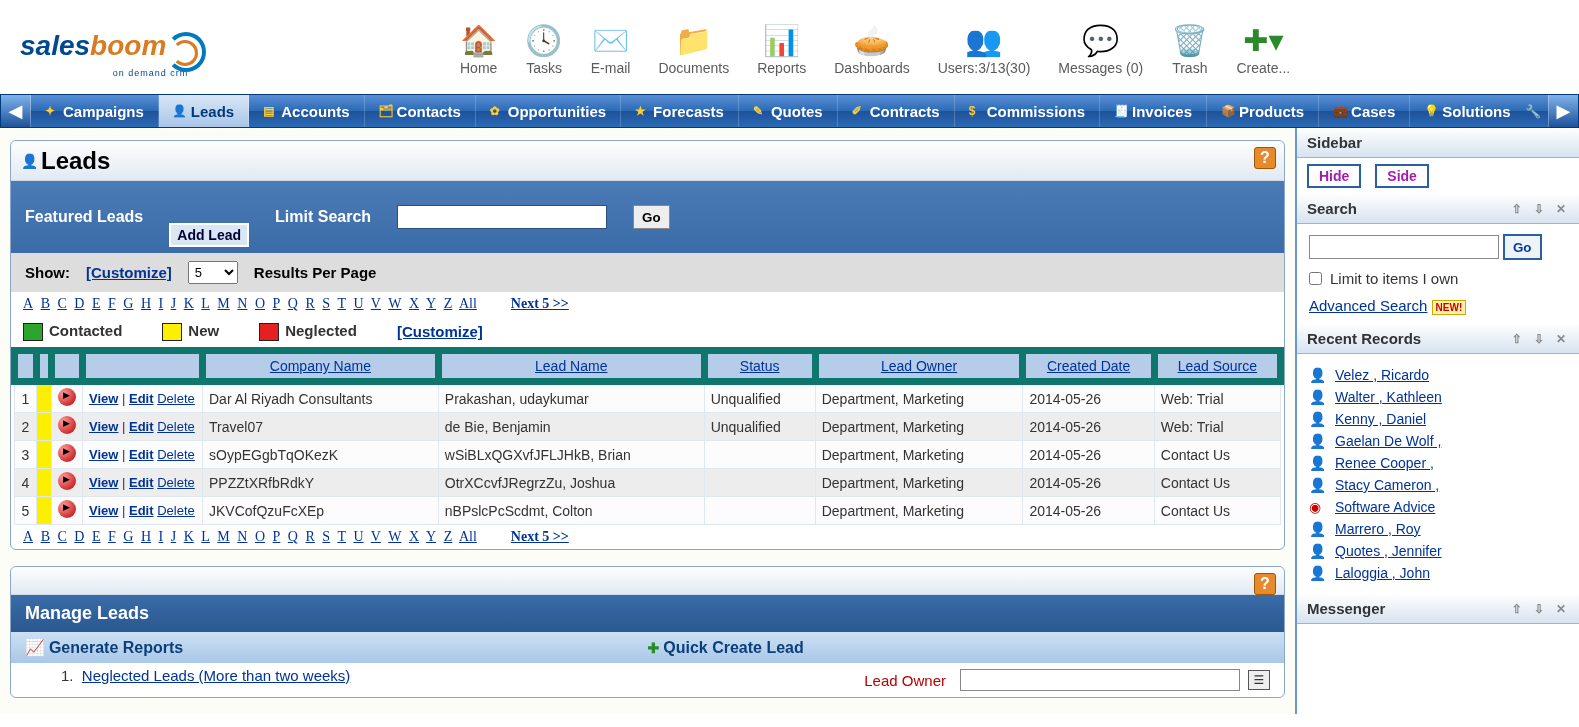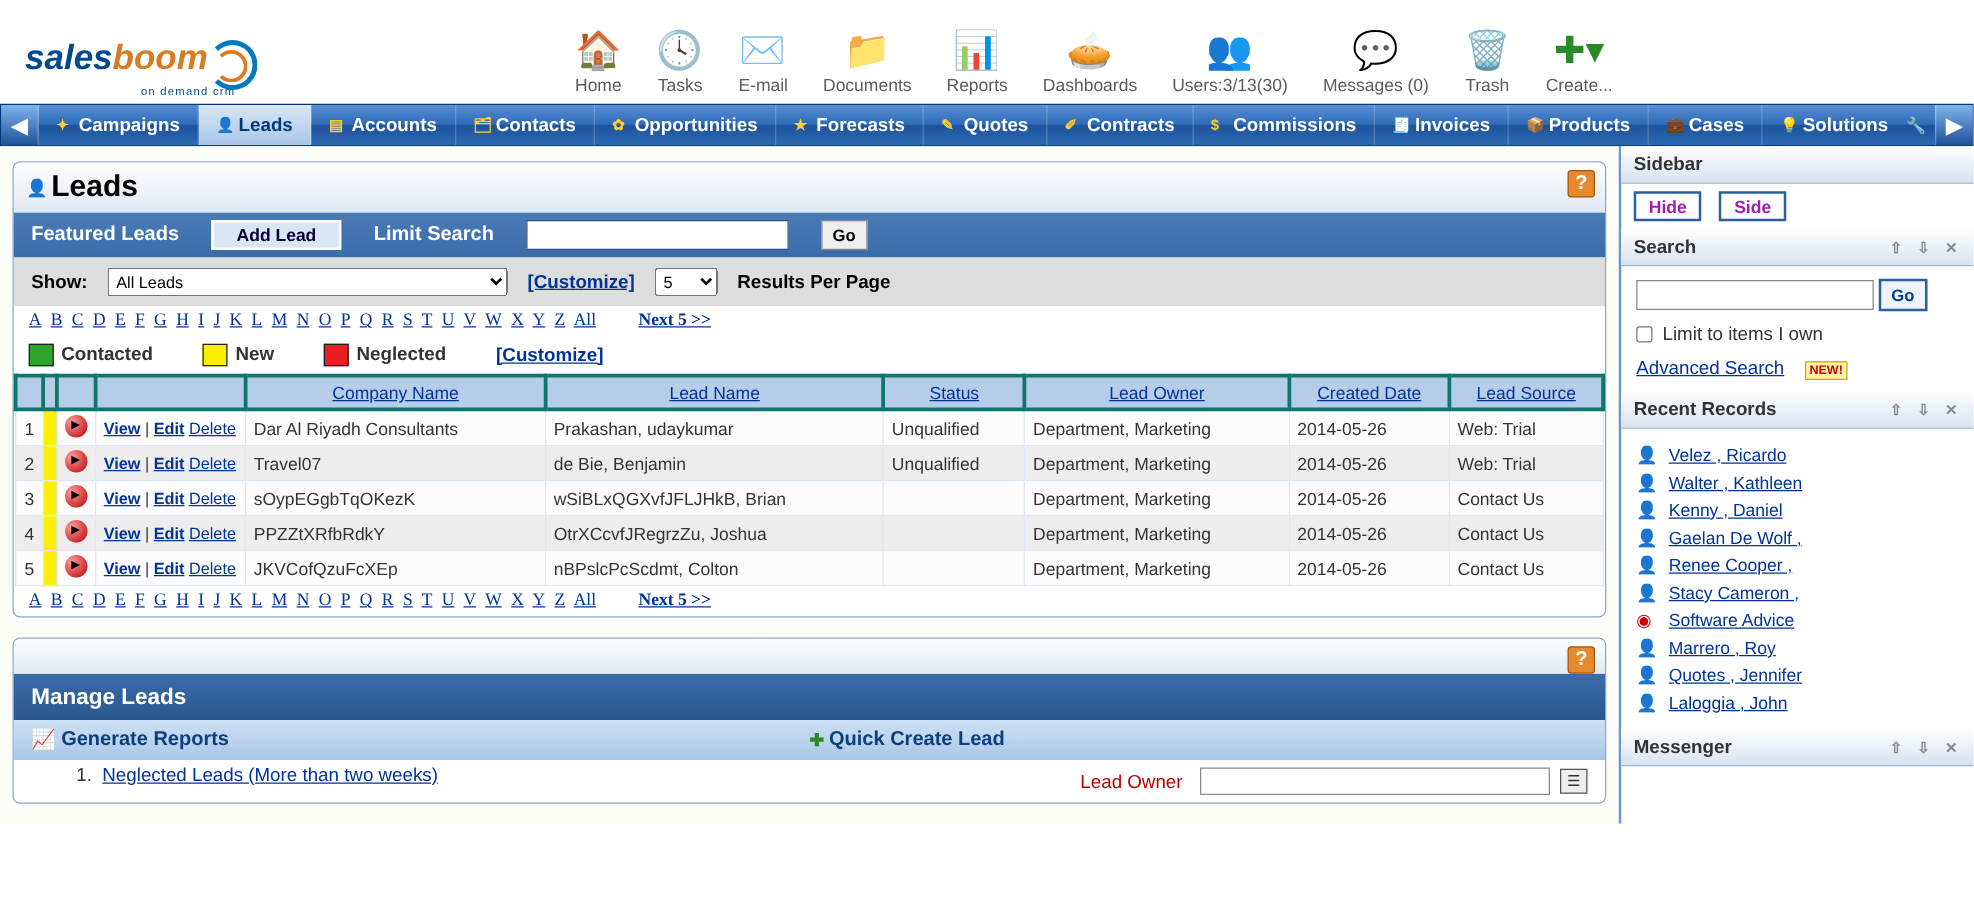--- a/index.html
+++ b/index.html
@@ -1,20 +1,20 @@
 <!DOCTYPE html>
 <html><head>
 <meta charset="utf-8">
 <style>
 * { margin:0; padding:0; box-sizing:border-box; }
 body { font-family: Arial, Helvetica, sans-serif; font-size:13px; color:#333; background:#fff; width:1579px; }
 a { color:#003399; text-decoration:underline; cursor:pointer; }
 
 
-.top-strip { height:83px; position:relative; }
+.top-strip { height:94px; position:relative; }
 .logo { position:absolute; left:20px; top:30px; }
 .logo-text { font-size:28px; font-weight:bold; font-style:italic; }
 .logo-sales { color:#004990; }
 .logo-boom { color:#d97b20; }
 .logo-sub { font-size:9px; color:#004990; letter-spacing:1px; display:block; text-align:right; margin-top:-4px; margin-right:18px;}
 .logo-swirl { display:inline-block; width:40px; height:40px; vertical-align:middle; position:relative; }
 .logo-swirl::before { content:""; position:absolute; width:32px; height:32px; border:4px solid #0079c1; border-left-color:transparent; border-radius:50%; }
 .logo-swirl::after { content:""; position:absolute; width:20px; height:20px; border:3px solid #d97b20; border-left-color:transparent; border-radius:50%; top:8px; left:6px;}
 .top-icons { position:absolute; left:460px; top:20px; display:flex; gap:28px; }
 .top-icons .ti { text-align:center; color:#5b5b5b; font-size:14px; cursor:pointer; }
@@ -35,36 +35,36 @@
 .main-col { flex:1; padding:12px 10px 0 10px; background:#fdfdf8; min-width:0;}
 .side-col { width:284px; border-left:2px solid #6b97cc; background:#fff; }
 
 
 .panel { border:1px solid #8aa7c7; border-radius:6px; background:#fff; margin-bottom:16px; }
 .panel-title-row { height:40px; display:flex; align-items:center; padding:0 10px; background:linear-gradient(to bottom,#fefefe,#e1e9f2); border-bottom:1px solid #cfd9e6; position:relative; border-radius:6px 6px 0 0;}
 .panel-title-row .pt-icon { width:20px; font-size:14px; color:#7a7a7a; }
 .panel-title-row h2 { font-size:24px; color:#000; font-weight:bold; }
 .help-btn { position:absolute; right:8px; top:6px; width:22px; height:22px; background:#e78a2e; color:#fff; font-weight:bold; font-size:16px; display:flex; align-items:center; justify-content:center; border:1px solid #a55400; border-radius:3px; cursor:pointer;}
 .blue-band { background:linear-gradient(to bottom,#4b7bb5,#3a6ca9); padding:6px 14px; color:#fff; font-weight:bold; font-size:16px; display:flex; align-items:center; gap:26px; }
-.blue-band .btn-sm { background:#d9e6f3; color:#003; border:2px solid #fff; padding:2px 18px; font-size:14px; font-weight:bold; cursor:pointer; }
+.blue-band .btn-sm { background:#d9e6f3; color:#003; border:2px solid #fff; padding:2px 6px; font-size:14px; font-weight:bold; cursor:pointer;margin-top:36px; }
 .blue-band input[type=text]{ height:24px; width:210px; border:1px solid #2a4f80; padding:0 4px;}
 .go-btn { height:24px; padding:0 8px; font-weight:bold; cursor:pointer; background:#eee; border:1px solid #888;}
 .gray-band { background:#dddddd; padding:8px 14px; display:flex; align-items:center; gap:16px; font-size:15px; font-weight:bold; color:#000;}
 .gray-band select { font-size:13px; padding:2px;}
 .sel-wide{width:320px;} .sel-n{width:50px;}
 .cust-link{font-weight:bold;}
 .alpha-row { padding:4px 12px; font-size:14px; display:flex; align-items:flex-end; gap:30px;font-family:Liberation Serif, serif;}
 .alpha-row .letters a, .alpha-row .letters span { margin-right:4px; }
 .legend-row { padding:6px 12px; display:flex; align-items:center; gap:40px; font-size:15px;}
 .sq { display:inline-block; width:20px; height:18px; border:1px solid #222; margin-right:6px; vertical-align:middle;}
 .sq.green{background:#2da52d;} .sq.yellow{background:#fcf000;} .sq.red{background:#e62020;}
 
 
 table.data { width:100%; border-collapse:collapse; font-size:14px;}
-table.data thead th { background:#b6cde9; border:3px solid #0f766e; padding:4px; color:#003; font-weight:normal; }
+table.data thead th { background:#b6cde9; border:7px solid #0f766e; padding:4px; color:#003; font-weight:normal; }
 table.data thead th a{font-weight:normal;}
 table.data tbody td { padding:3px 6px; border:1px solid #dfe7f0; }
 table.data tbody tr:nth-child(even) td { background:#ededed; }
 table.data tbody tr:nth-child(odd) td { background:#fcfcfc; }
 .row-flag{ width:10px; background:#fcf000 !important; padding:0 !important;}
 .row-num{ width:20px; text-align:center;}
 .row-go{ width:26px; text-align:center;}
 .go-circle{ display:inline-block; width:18px; height:18px; border-radius:50%; background:radial-gradient(circle at 30% 30%,#ff9a9a,#b80000); position:relative;}
 .go-circle::after{content:"▶"; color:#000; font-size:9px; position:absolute; left:5px; top:2px;}
 .act-cell{font-size:13px;}
@@ -84,21 +84,21 @@
 .side-header{background:linear-gradient(to bottom,#fefefe,#d7e3f1); border-bottom:1px solid #9cb5d3; padding:6px 10px; font-weight:bold; font-size:15px; display:flex; align-items:center; justify-content:space-between;}
 .side-ctrl{display:flex; gap:6px; color:#888; font-size:12px;}
 .side-ctrl span{cursor:pointer; border:1px solid transparent; padding:0 2px;}
 .side-body{padding:10px 12px; font-size:14px;}
 .side-toggle{padding:6px 10px; display:flex; gap:14px;}
 .side-toggle button{padding:2px 10px; font-size:14px; font-weight:bold; color:#a21caf; background:#fff; border:2px solid #2a5fa0; cursor:pointer;}
 .side-body input[type=text]{width:190px; height:24px; border:1px solid #888; margin-right:4px;}
 .go-btn2{height:26px; padding:0 8px; font-weight:bold; border:2px solid #2a5fa0; background:#eef3fa; color:#003a9a; cursor:pointer;}
 .chk-row{margin:10px 0; font-size:15px; display:flex; align-items:center; gap:8px;}
 .adv-row{font-size:15px;}
-.new-tag{background:#fff2a8; color:#c00; font-weight:bold; font-size:10px; padding:1px 3px; border:1px solid #ccaa00;margin-left:12px;}
+.new-tag{background:#fff2a8; color:#c00; font-weight:bold; font-size:10px; padding:1px 3px; border:1px solid #ccaa00;}
 .rec-list{list-style:none;}
 .rec-list li{display:flex; align-items:center; gap:10px; padding:3px 0;}
 .rec-ico{width:16px; font-size:14px; color:#7a7a7a;}
 .rec-ico.red{color:#c00;}
 </style>
 </head>
 <body>
 
 <div class="top-strip">
   <div class="logo">
@@ -151,21 +151,20 @@
       </div>
       <div class="blue-band">
         <span>Featured Leads</span>
         <button class="btn-sm">Add Lead</button>
         <span>Limit Search</span>
         <input type="text" style="">
         <button class="go-btn">Go</button>
       </div>
       <div class="gray-band">
         <span>Show:</span>
-        <select class="sel-wide"><option>All Leads</option></select>
         <a class="cust-link">[Customize]</a>
         <select class="sel-n"><option>5</option></select>
         <span>Results Per Page</span>
       </div>
       <div class="alpha-row">
         <span class="letters" id="alpha-top"><a>A</a> <a>B</a> <a>C</a> <a>D</a> <a>E</a> <a>F</a> <a>G</a> <a>H</a> <a>I</a> <a>J</a> <a>K</a> <a>L</a> <a>M</a> <a>N</a> <a>O</a> <a>P</a> <a>Q</a> <a>R</a> <a>S</a> <a>T</a> <a>U</a> <a>V</a> <a>W</a> <a>X</a> <a>Y</a> <a>Z</a> <a>All</a> </span>
         <a style="font-weight:bold;">Next 5 &gt;&gt;</a>
       </div>
       <div class="legend-row">
         <span><span class="sq green"></span><b>Contacted</b></span>

